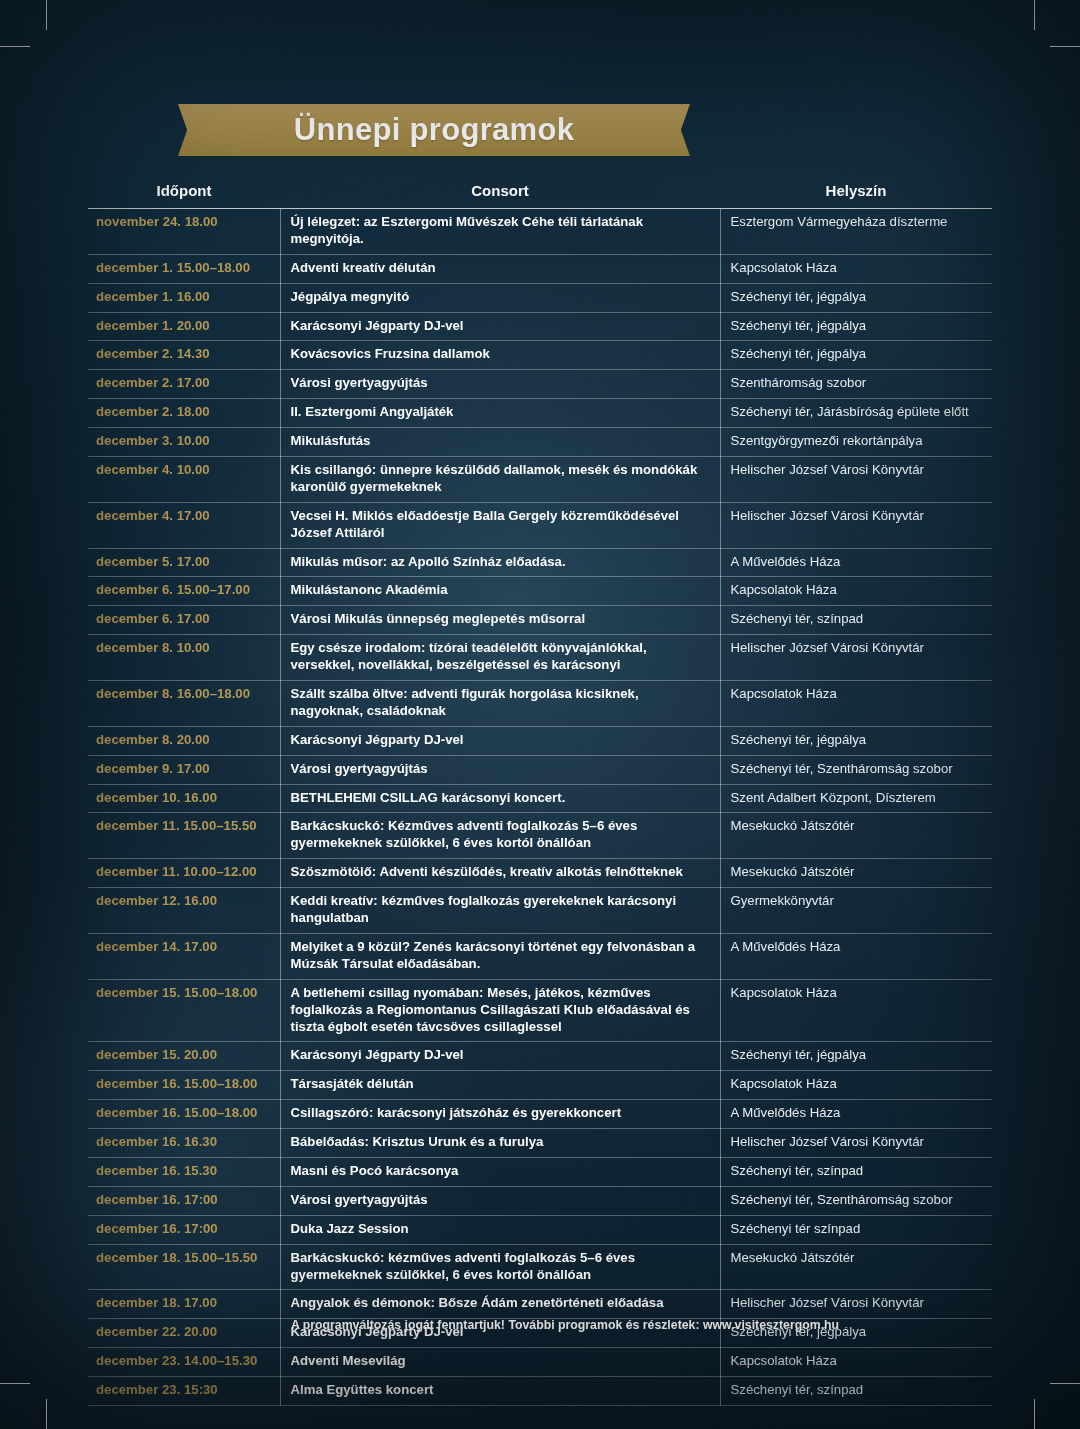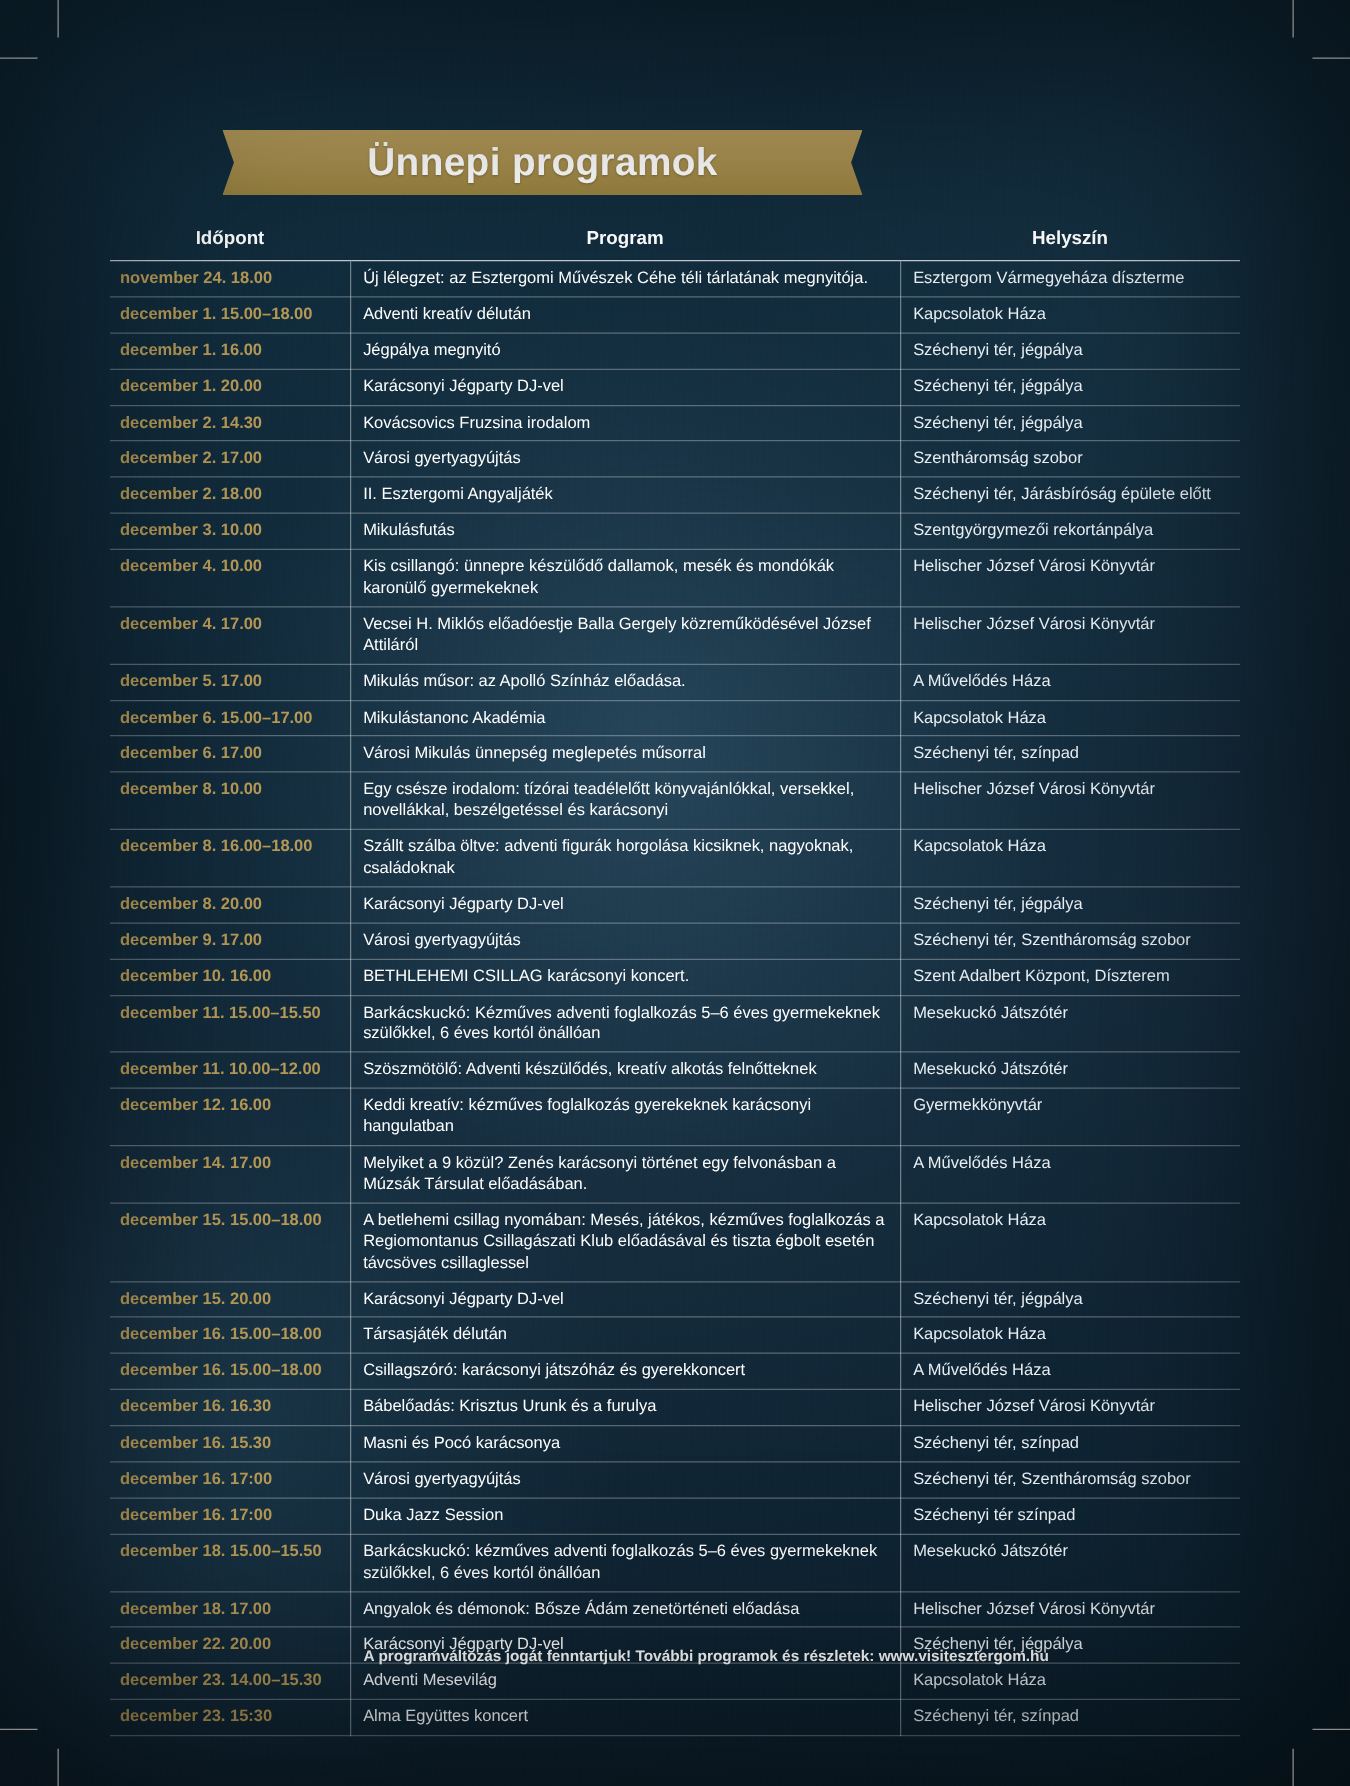--- a/index.html
+++ b/index.html
@@ -133,21 +133,21 @@
   tbody td.time {
     color: #b79a56;
     font-weight: bold;
     padding-left: 8px;
     border-right: 1px solid rgba(255,255,255,0.40);
     white-space: nowrap;
     margin-left: 44px;
   }
   tbody td.prog {
     color: #ffffff;
-    font-weight: normal;
+    font-weight: bold;
     border-right: 1px solid rgba(255,255,255,0.40);
   }
   tbody td.place {
     color: #e8eef2;
     font-weight: normal;
   }
   tbody tr:last-child td { border-bottom: 1px solid rgba(255,255,255,0.30); }
 
   .footnote {
     position: absolute;
@@ -188,21 +188,21 @@
   <div class="table-area">
     <table>
       <colgroup>
         <col class="c-time">
         <col class="c-prog">
         <col class="c-place">
       </colgroup>
       <thead>
         <tr>
           <th class="time">Időpont</th>
-          <th class="prog">Program</th>
+          <th class="prog">Consort</th>
           <th class="place">Helyszín</th>
         </tr>
       </thead>
       <tbody id="table-body">
           <tr>
             <td class="time">november 24. 18.00</td>
             <td class="prog">Új lélegzet: az Esztergomi Művészek Céhe téli tárlatának megnyitója.</td>
             <td class="place">Esztergom Vármegyeháza díszterme</td>
           </tr>
           <tr>
@@ -215,21 +215,21 @@
             <td class="prog">Jégpálya megnyitó</td>
             <td class="place">Széchenyi tér, jégpálya</td>
           </tr>
           <tr>
             <td class="time">december 1. 20.00</td>
             <td class="prog">Karácsonyi Jégparty DJ-vel</td>
             <td class="place">Széchenyi tér, jégpálya</td>
           </tr>
           <tr>
             <td class="time">december 2. 14.30</td>
-            <td class="prog">Kovácsovics Fruzsina irodalom</td>
+            <td class="prog">Kovácsovics Fruzsina dallamok</td>
             <td class="place">Széchenyi tér, jégpálya</td>
           </tr>
           <tr>
             <td class="time">december 2. 17.00</td>
             <td class="prog">Városi gyertyagyújtás</td>
             <td class="place">Szentháromság szobor</td>
           </tr>
           <tr>
             <td class="time">december 2. 18.00</td>
             <td class="prog">II. Esztergomi Angyaljáték</td>

